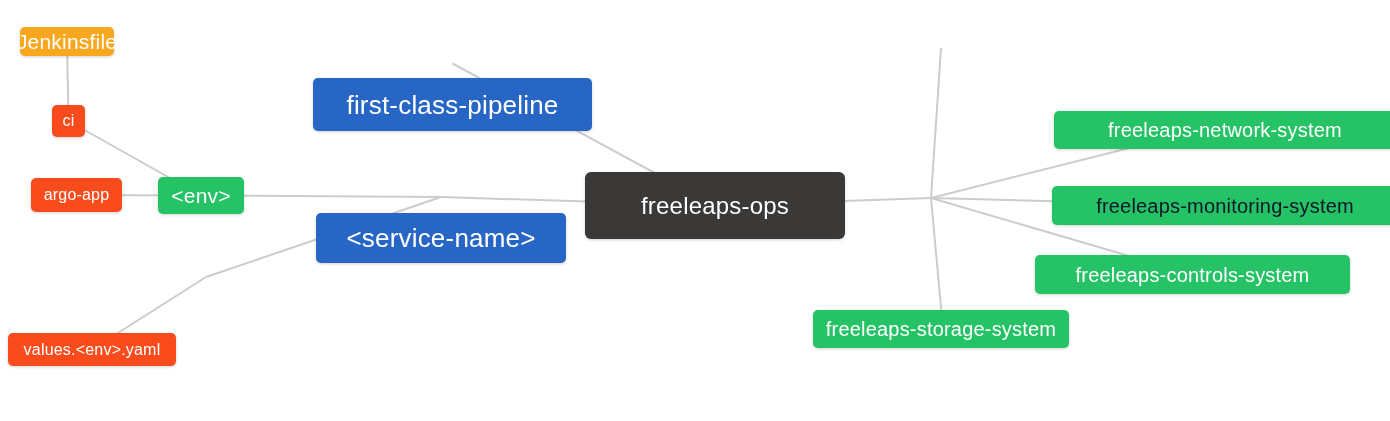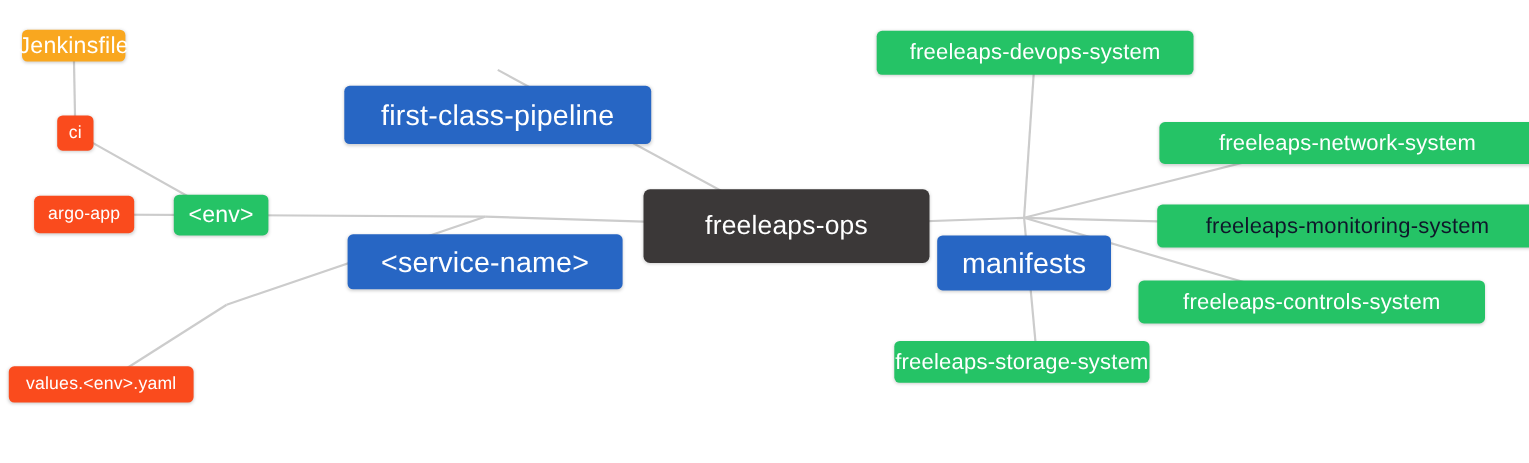--- a/index.html
+++ b/index.html
@@ -67,19 +67,17 @@
     </svg>
 
 <div class="node t-orange" style="left: 20px; top: 27px; width: 94px; height: 29px; background: rgb(249, 167, 31); color: rgb(255, 255, 255);">Jenkinsfile</div>
     <div class="node t-red" style="left: 52px; top: 105px; width: 33px; height: 32px; background: rgb(250, 75, 29); color: rgb(255, 255, 255);">ci</div>
     <div class="node t-red" style="left: 31px; top: 178px; width: 91px; height: 34px; background: rgb(250, 75, 29); color: rgb(255, 255, 255);">argo-app</div>
     <div class="node t-green-md" style="left: 158px; top: 177px; width: 86px; height: 37px; background: rgb(37, 195, 102); color: rgb(255, 255, 255);">&lt;env&gt;</div>
     <div class="node t-red" style="left: 8px; top: 333px; width: 168px; height: 33px; background: rgb(250, 75, 29); color: rgb(255, 255, 255);">values.&lt;env&gt;.yaml</div>
     <div class="node t-blue" style="left: 313px; top: 37px; width: 279px; height: 53px; background: rgb(39, 102, 196); color: rgb(255, 255, 255);">first-class-pipeline</div>
     <div class="node t-blue" style="left: 316px; top: 172px; width: 250px; height: 50px; background: rgb(39, 102, 196); color: rgb(255, 255, 255);">&lt;service-name&gt;</div>
     <div class="node t-root" style="left: 585px; top: 172px; width: 260px; height: 67px; background: rgb(59, 56, 56); color: rgb(255, 255, 255);">freeleaps-ops</div>
-    <div class="node t-blue" style="left: 852px; top: 173px; width: 158px; height: 50px; background: rgb(39, 102, 196); color: rgb(255, 255, 255);">manifests</div>
-    <div class="node t-green" style="left: 797px; top: 28px; width: 288px; height: 40px; background: rgb(37, 195, 102); color: rgb(255, 255, 255);">freeleaps-devops-system</div>
     <div class="node t-green" style="left: 1054px; top: 111px; width: 342px; height: 38px; background: rgb(37, 195, 102); color: rgb(255, 255, 255);">freeleaps-network-system</div>
     <div class="node t-green" style="left: 1052px; top: 186px; width: 346px; height: 39px; background: rgb(37, 195, 102); color: #0f172a;">freeleaps-monitoring-system</div>
     <div class="node t-green" style="left: 1035px; top: 255px; width: 315px; height: 39px; background: rgb(37, 195, 102); color: rgb(255, 255, 255);">freeleaps-controls-system</div>
-    <div class="node t-green" style="left: 813px; top: 310px; width: 232px; height: 38px; background: rgb(37, 195, 102); color: rgb(255, 255, 255);">freeleaps-storage-system</div>
+    <div class="node t-green" style="left: 813px; top: 310px; width: 256px; height: 38px; background: rgb(37, 195, 102); color: rgb(255, 255, 255);">freeleaps-storage-system</div>
   </div>
 
 </body></html>

